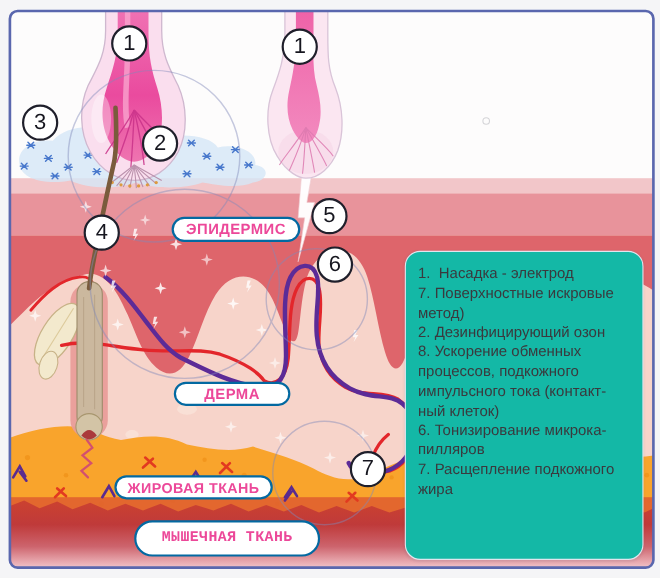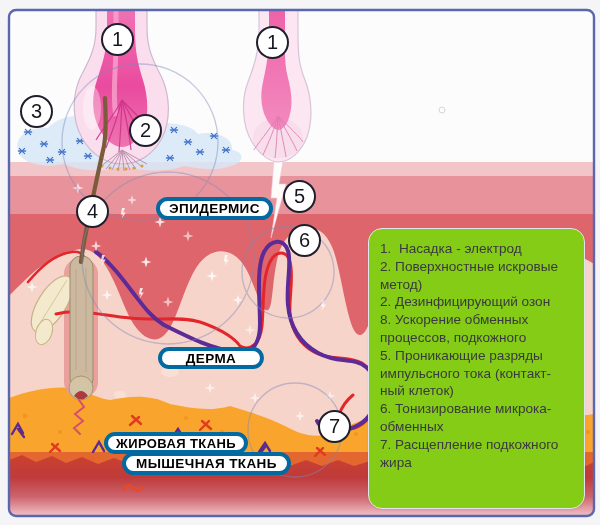--- a/index.html
+++ b/index.html
@@ -2,29 +2,29 @@
 <html><head>
 <meta charset="utf-8">
 <style>
   html,body{margin:0;padding:0;background:#f3f3f6;}
   .stage{position:relative;width:600px;height:525px;background:#f5f5f7;overflow:hidden;
          font-family:"Liberation Sans","DejaVu Sans",sans-serif;}
   .art{position:absolute;left:0;top:0;}
   .badge{position:absolute;width:33px;height:33px;box-sizing:border-box;border:2.4px solid #1f1f2b;
          border-radius:50%;background:#ffffff;display:flex;align-items:center;justify-content:center;
          font-size:20px;color:#16161f;z-index:6;}
-  .pill{position:absolute;box-sizing:border-box;border:4px solid #0369a1;border-radius:999px;
+  .pill{position:absolute;box-sizing:border-box;border:2px solid #0369a1;border-radius:999px;
         background:#ffffff;display:flex;align-items:center;justify-content:center;
-        font-weight:bold;color:#000000;letter-spacing:0.4px;z-index:5;}
+        font-weight:bold;color:#ec4899;letter-spacing:0.4px;z-index:5;}
   .pill-epidermis{left:156px;top:197px;width:117px;height:23px;font-size:13.5px;}
   .pill-dermis{left:158px;top:347px;width:106px;height:22px;font-size:13.5px;}
   .pill-fat{left:104px;top:432px;width:144px;height:22px;font-size:13px;}
-  .pill-muscle{left:122px;top:452px;width:169px;height:23px;font-size:13.5px;}
+  .pill-muscle{left:122px;top:473px;width:169px;height:33px;font-size:13.5px;font-family:Liberation Mono, monospace;}
   .legend{position:absolute;left:368px;top:228px;width:217px;height:281px;box-sizing:border-box;
-          background:#84cc16;border:1px solid #e1e5ee;border-radius:14px;padding:11px 6px 8px 11px;
+          background:#14b8a6;border:1px solid #e1e5ee;border-radius:14px;padding:11px 6px 8px 11px;
           z-index:5;box-shadow:0 1px 2px rgba(60,60,90,0.10);}
   .legend .ln{font-size:13.6px;line-height:17.8px;color:#3a3a3e;white-space:pre;}
 </style>
 </head>
 <body>
 
 <div class="stage">
 
 <svg class="art" width="600" height="525" viewBox="0 0 600 525">
   <defs>
@@ -289,27 +289,26 @@
 <div class="badge" style="left:288px;top:224px;">6</div>
 <div class="badge" style="left:318px;top:410px;">7</div>
 
 <div class="pill pill-epidermis">ЭПИДЕРМИС</div>
 <div class="pill pill-fat">ЖИРОВАЯ ТКАНЬ</div>
 <div class="pill pill-dermis">ДЕРМА</div>
 <div class="pill pill-muscle">МЫШЕЧНАЯ ТКАНЬ</div>
 
 <div class="legend">
   <div class="ln">1.  Насадка - электрод</div>
-  <div class="ln">2. Поверхностные искровые</div>
+  <div class="ln">7. Поверхностные искровые</div>
   <div class="ln">метод)</div>
   <div class="ln">2. Дезинфицирующий озон</div>
   <div class="ln">8. Ускорение обменных</div>
   <div class="ln">процессов, подкожного</div>
-  <div class="ln">5. Проникающие разряды</div>
   <div class="ln">импульсного тока (контакт-</div>
   <div class="ln">ный клеток)</div>
   <div class="ln">6. Тонизирование микрока-</div>
-  <div class="ln">обменных</div>
+  <div class="ln">пилляров</div>
   <div class="ln">7. Расщепление подкожного</div>
   <div class="ln">жира</div>
 </div>
 
 </div>
 
 </body></html>

